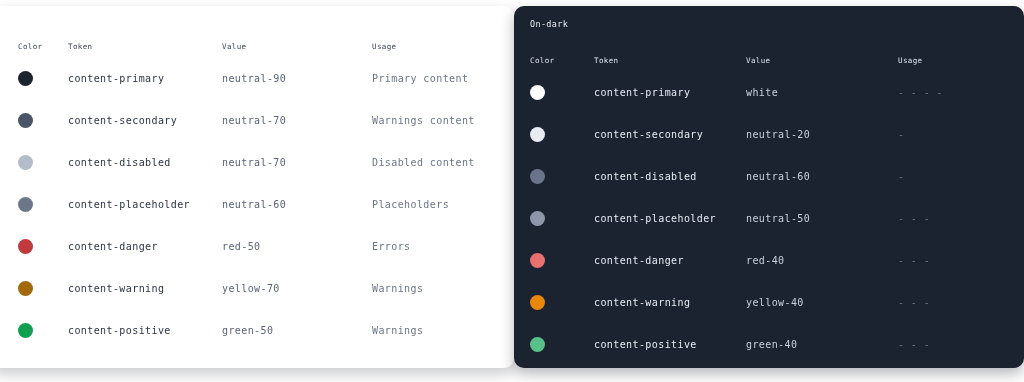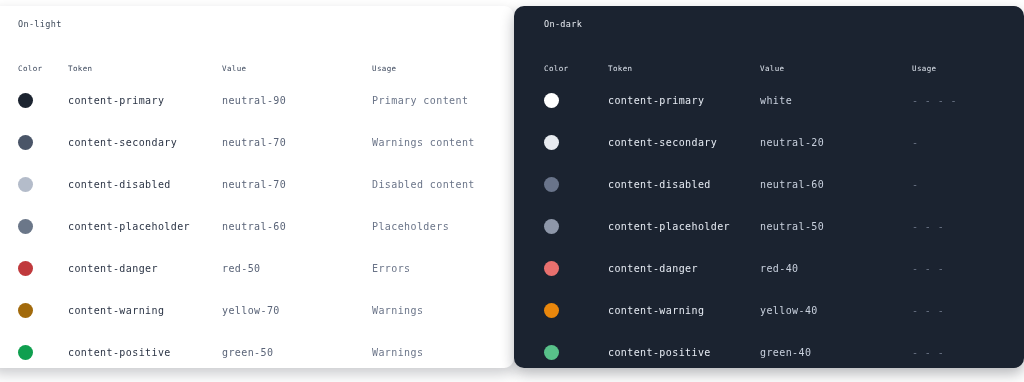--- a/index.html
+++ b/index.html
@@ -45,38 +45,38 @@
     z-index: 2;
   }
 
   .panel-inner {
     position: relative;
     height: 100%;
     padding-top: 11px;
   }
 
   .panel-light .panel-inner { padding-left: 28px; padding-right: 14px; }
-  .panel-dark  .panel-inner { padding-left: 30px; padding-right: 14px; }
+  .panel-dark  .panel-inner { padding-left: 16px; padding-right: 14px; }
 
   
   .panel-title {
     font-size: 8.5px;
     letter-spacing: 0.04em;
     height: 14px;
     line-height: 14px;
   }
   .panel-light .panel-title { color: #3c4858; }
   .panel-dark  .panel-title { color: #e8ecf2; }
 
   
   .tbl {
     width: 100%;
     border-collapse: collapse;
     table-layout: fixed;
-    margin-top: 33px;
+    margin-top: 25px;
   }
 
   .tbl th {
     text-align: left;
     font-weight: normal;
     font-size: 7.5px;
     letter-spacing: 0.05em;
     padding: 0 0 6px 0;
     vertical-align: top;
   }
@@ -122,21 +122,20 @@
 
   .usage-dashes { letter-spacing: 0.18em; }
 </style>
 </head>
 <body>
 
 <div class="stage">
 
   <section class="panel panel-light" style="background: rgb(255, 255, 255);">
     <div class="panel-inner">
-      <div class="panel-title">On-light</div>
 
       <table class="tbl">
         <colgroup>
           <col class="w-color">
             <col class="w-token">
             <col class="w-value">
             <col class="w-usage">
         </colgroup>
         <thead>
           <tr>

